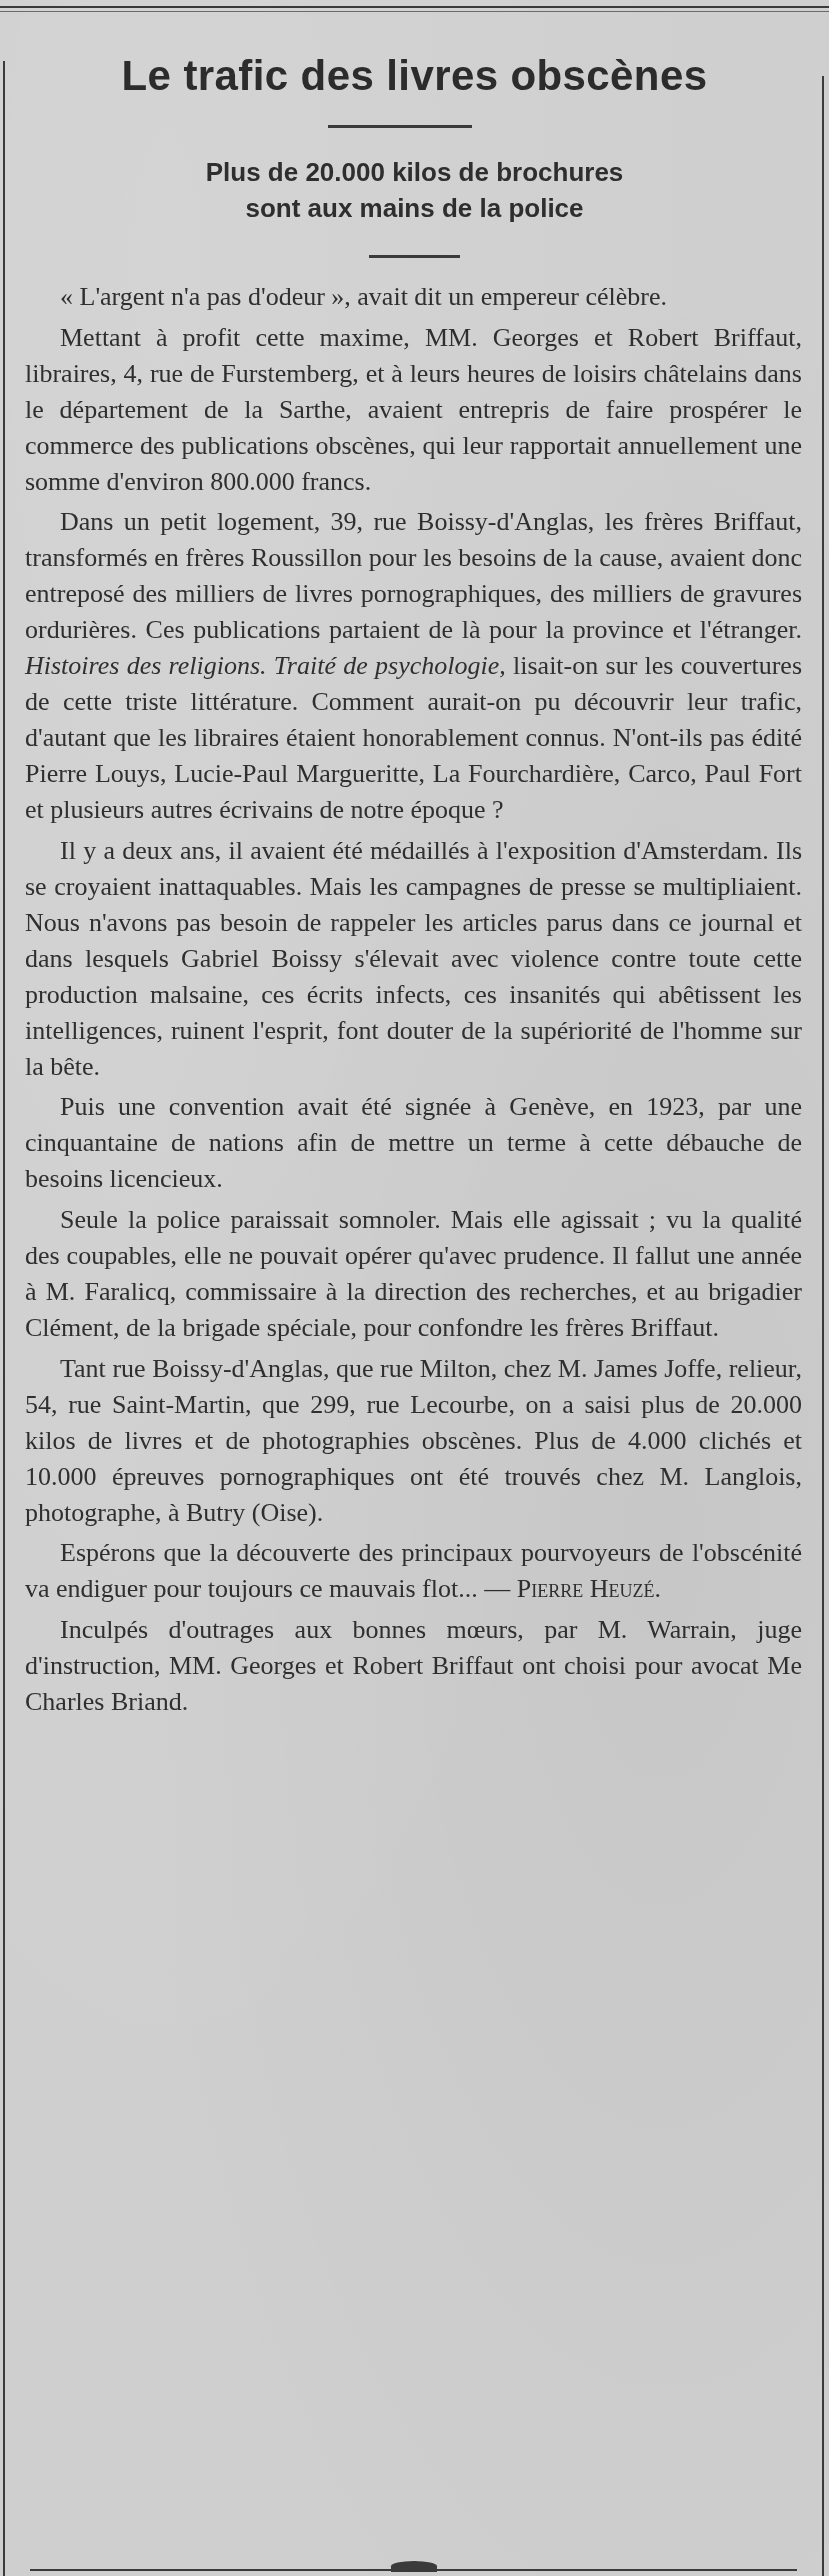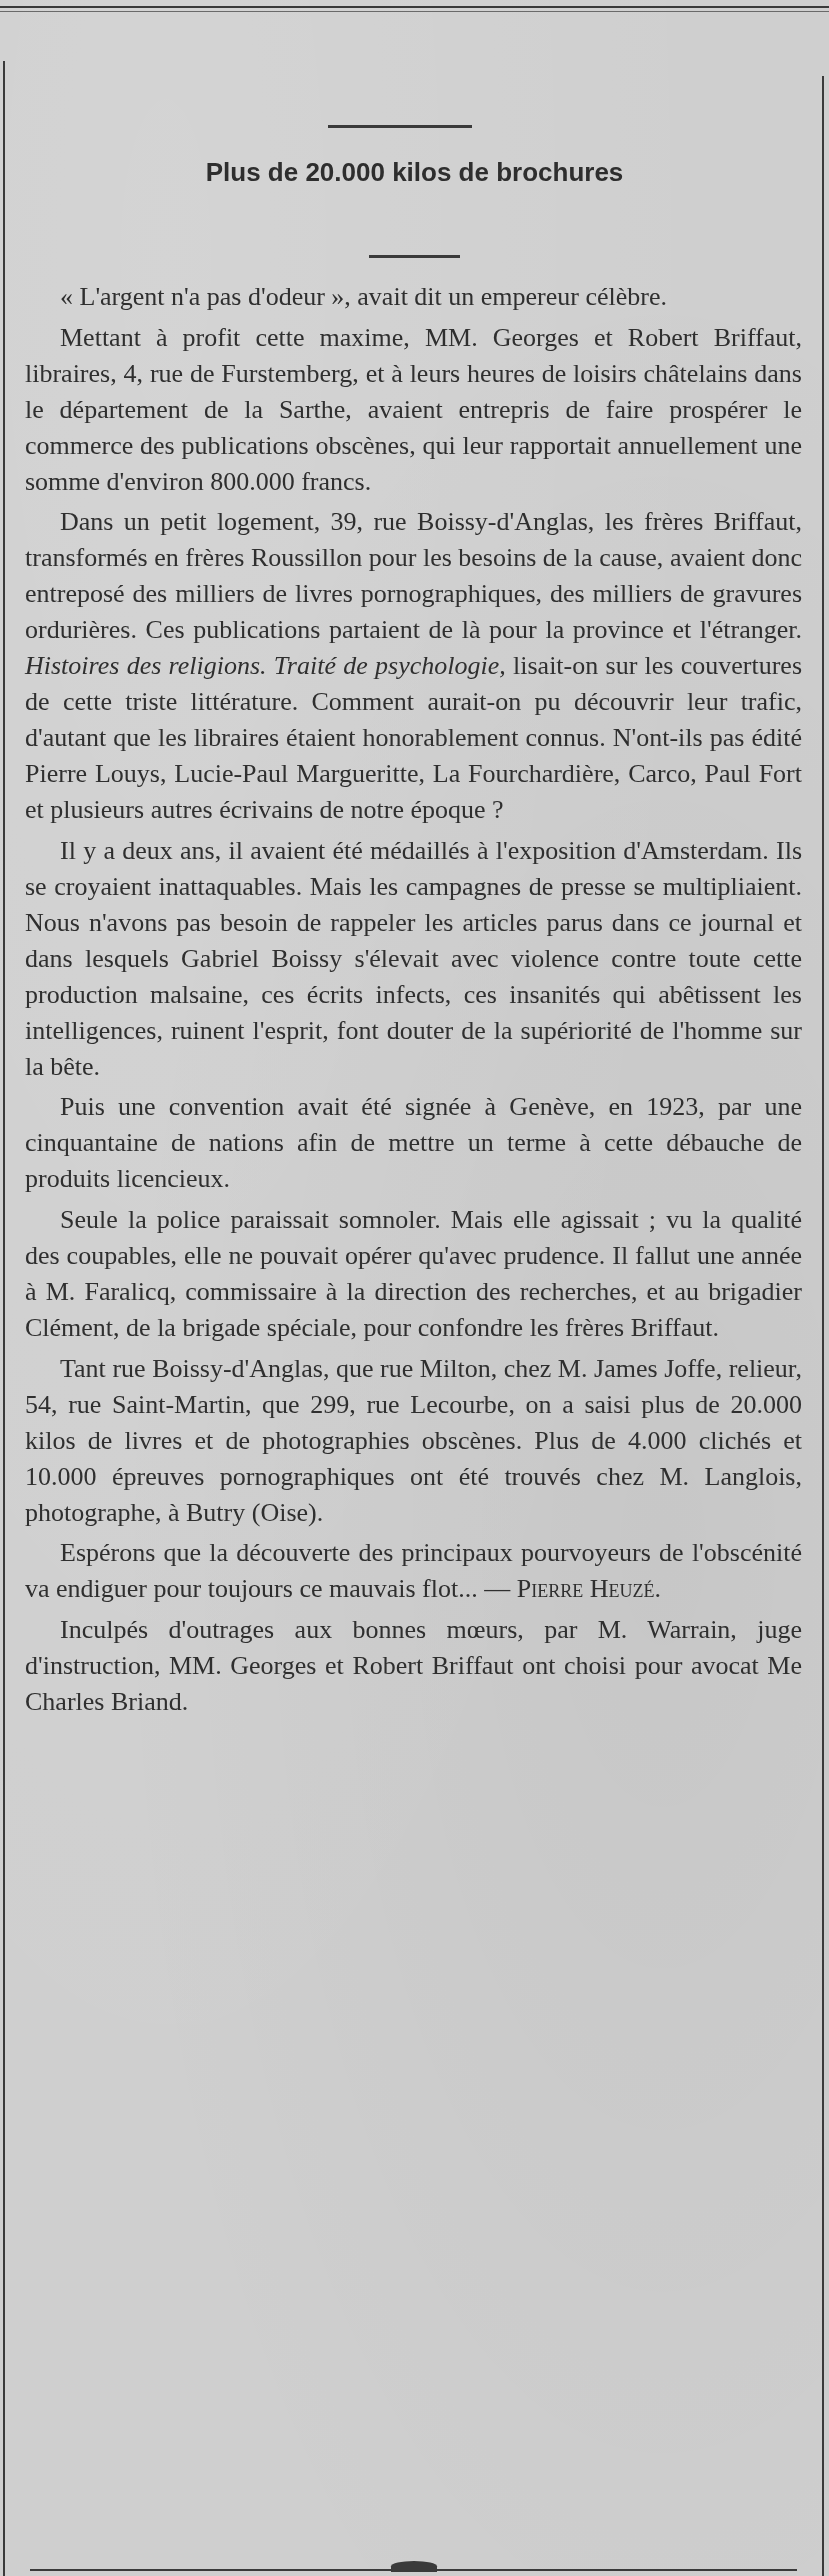--- a/index.html
+++ b/index.html
@@ -112,33 +112,35 @@
   </style>
 </head>
 <body>
 
 <div class="paper">
   <div class="top-rule"></div>
   <div class="top-rule-thin"></div>
   <div class="left-rule"></div>
   <div class="right-rule"></div>
 
+  <h1 class="headline">Le trafic des livres obscènes</h1>
   <div class="rule-short first"></div>
 
   <div class="subhead">
     <div>Plus de 20.000 kilos de brochures</div>
+    <div>sont aux mains de la police</div>
   </div>
   <div class="rule-short second"></div>
 
   <div class="body">
     <p>« L'argent n'a pas d'odeur », avait dit un empereur célèbre.</p>
     <p>Mettant à profit cette maxime, MM. Georges et Robert Briffaut, libraires, 4, rue de Furstemberg, et à leurs heures de loisirs châtelains dans le département de la Sarthe, avaient entrepris de faire prospérer le commerce des publications obscènes, qui leur rapportait annuellement une somme d'environ 800.000 francs.</p>
     <p><span>Dans un petit logement, 39, rue Boissy-d'Anglas, les frères Briffaut, transformés en frères Roussillon pour les besoins de la cause, avaient donc entreposé des milliers de livres pornographiques, des milliers de gravures ordurières. Ces publications partaient de là pour la province et l'étranger.</span> <em>Histoires des religions. Traité de psychologie,</em> <span>lisait-on sur les couvertures de cette triste littérature. Comment aurait-on pu découvrir leur trafic, d'autant que les libraires étaient honorablement connus. N'ont-ils pas édité Pierre Louys, Lucie-Paul Margueritte, La Fourchardière, Carco, Paul Fort et plusieurs autres écrivains de notre époque ?</span></p>
     <p>Il y a deux ans, il avaient été médaillés à l'exposition d'Amsterdam. Ils se croyaient inattaquables. Mais les campagnes de presse se multipliaient. Nous n'avons pas besoin de rappeler les articles parus dans ce journal et dans lesquels Gabriel Boissy s'élevait avec violence contre toute cette production malsaine, ces écrits infects, ces insanités qui abêtissent les intelligences, ruinent l'esprit, font douter de la supériorité de l'homme sur la bête.</p>
-    <p>Puis une convention avait été signée à Genève, en 1923, par une cinquantaine de nations afin de mettre un terme à cette débauche de produits licencieux.</p>
+    <p>Puis une convention avait été signée à Genève, en 1923, par une cinquantaine de nations afin de mettre un terme à cette débauche de besoins licencieux.</p>
     <p>Seule la police paraissait somnoler. Mais elle agissait ; vu la qualité des coupables, elle ne pouvait opérer qu'avec prudence. Il fallut une année à M. Faralicq, commissaire à la direction des recherches, et au brigadier Clément, de la brigade spéciale, pour confondre les frères Briffaut.</p>
     <p>Tant rue Boissy-d'Anglas, que rue Milton, chez M. James Joffe, relieur, 54, rue Saint-Martin, que 299, rue Lecourbe, on a saisi plus de 20.000 kilos de livres et de photographies obscènes. Plus de 4.000 clichés et 10.000 épreuves pornographiques ont été trouvés chez M. Langlois, photographe, à Butry (Oise).</p>
     <p><span>Espérons que la découverte des principaux pourvoyeurs de l'obscénité va endiguer pour toujours ce mauvais flot... —</span> <span class="signature">Pierre Heuzé.</span></p>
     <p>Inculpés d'outrages aux bonnes mœurs, par M. Warrain, juge d'instruction, MM. Georges et Robert Briffaut ont choisi pour avocat Me Charles Briand.</p>
   </div>
 
   <div class="bottom-ornament"></div>
   <div class="ornament-center"></div>
 </div>
 

